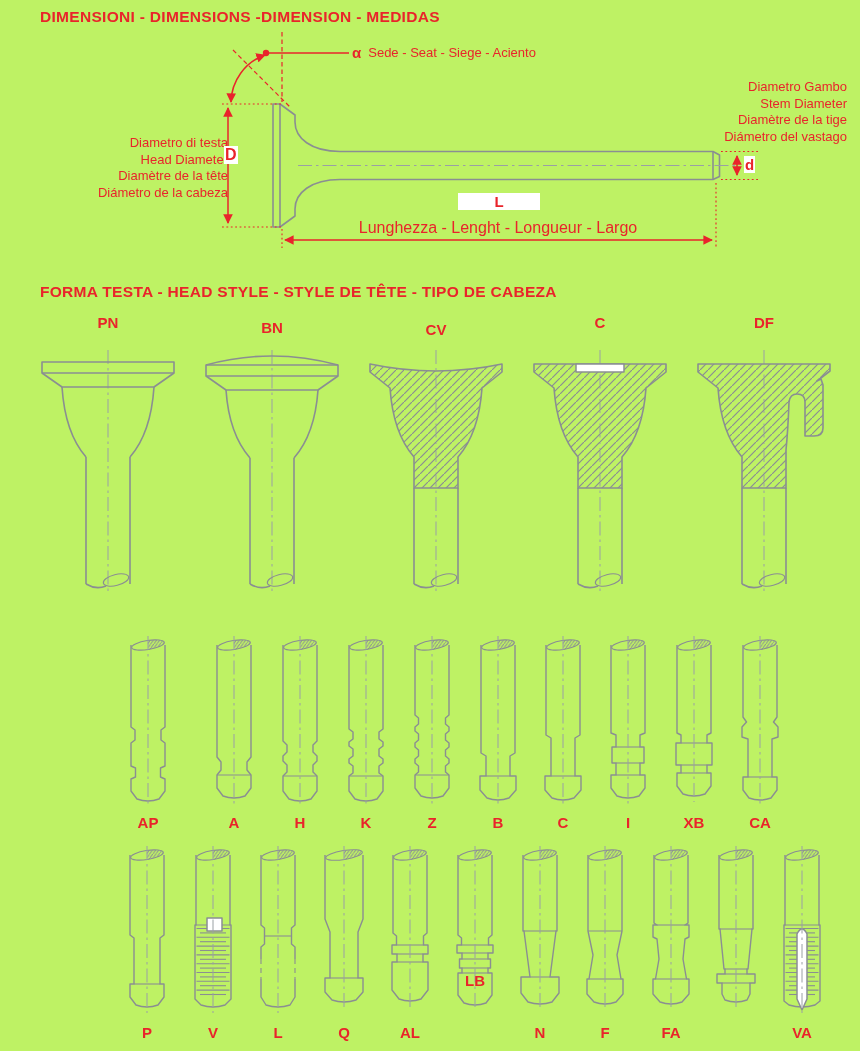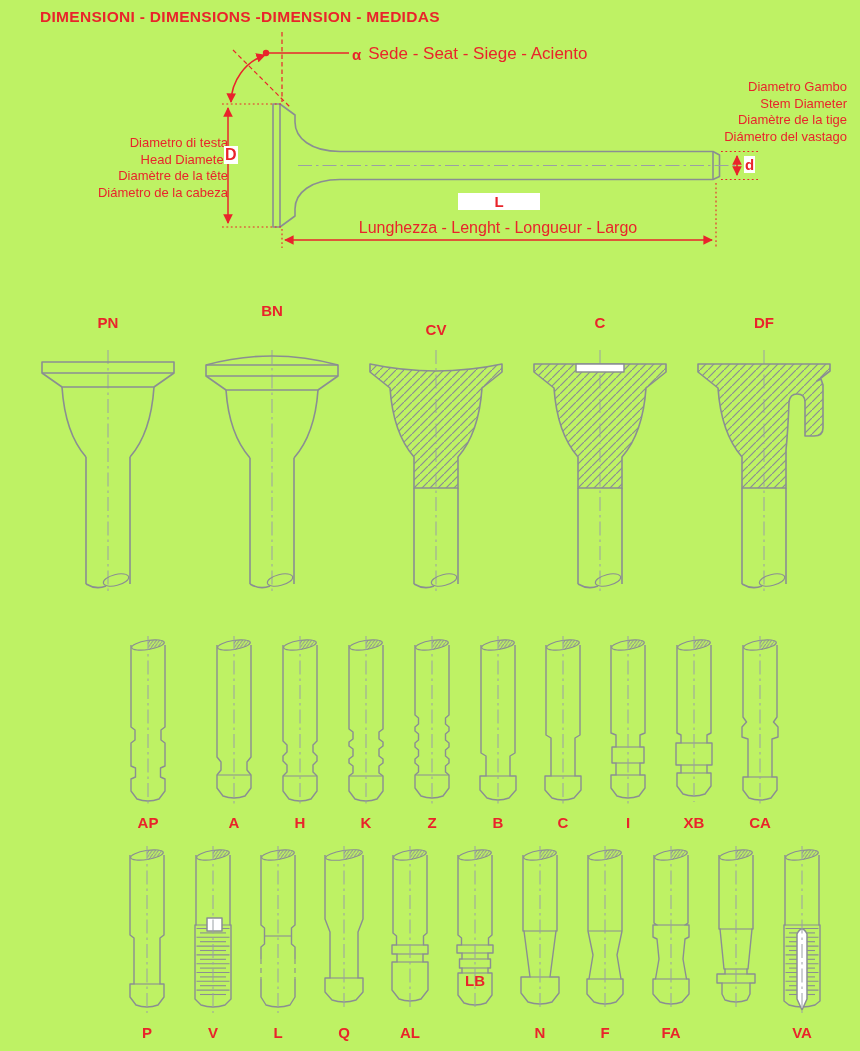--- a/index.html
+++ b/index.html
@@ -6,21 +6,21 @@
   html,body{margin:0;padding:0;background:#fff;}
   .page{position:relative;width:860px;height:1051px;background:#bef264;overflow:hidden;
         font-family:"Liberation Sans",sans-serif;padding-left:6px;}
   .abs{position:absolute;}
   .sec-title{font-weight:700;font-size:15.5px;letter-spacing:.3px;color:var(--red);white-space:nowrap;}
   .rlabel{font-size:13px;line-height:16.7px;color:var(--red);text-align:right;white-space:nowrap;}
   .rlabel span{display:block;}
   .sym{font-weight:700;font-size:15px;color:var(--red);background:#fff;padding:0 1px;}
   .seat-row{display:flex;align-items:center;gap:7px;color:var(--red);}
   .seat-row .a{font-weight:700;font-size:15px;}
-  .seat-row .t{font-size:17px;white-space:nowrap;}
+  .seat-row .t{font-size:13px;white-space:nowrap;}
   .center-text{text-align:center;color:var(--red);}
   .style-label,.stem-label{font-weight:700;font-size:15px;color:var(--red);text-align:center;}
   svg .g{stroke:var(--line);stroke-width:1.6;fill:none;stroke-linejoin:round;}
   svg .gt{stroke:var(--line);stroke-width:1.1;fill:none;}
   svg .gw{stroke:var(--line);stroke-width:1.5;fill:#fff;stroke-linejoin:round;}
   svg .hat{stroke:var(--line);stroke-width:1.6;fill:url(#hatch8);stroke-linejoin:round;}
   svg .cl{stroke:var(--cl);stroke-width:1;fill:none;stroke-dasharray:14 4 2.5 4;}
   svg .rd{stroke:var(--red);stroke-width:1.5;fill:none;}
   svg .rdot{stroke:var(--red);stroke-width:1.1;stroke-dasharray:1.8 2.6;fill:none;}
   svg .rdash{stroke:var(--red);stroke-width:1.2;stroke-dasharray:4.5 3;fill:none;}
@@ -90,36 +90,37 @@
     <span>Head Diameter</span>
     <span>Diamètre de la tête</span>
     <span>Diámetro de la cabeza</span>
   </div>
 
   <div class="abs sym" style="left:224px;top:146px;font-size:16px">D</div>
   <div class="abs sym" style="left:744px;top:156px">d</div>
   <div class="abs sym center-text" style="left:458px;top:193px;width:80px">L</div>
   <div class="abs center-text" style="left:298px;top:219px;width:400px;font-size:16px">Lunghezza - Lenght - Longueur - Largo</div>
 
+  <div class="abs sec-title" style="left:40px;top:283px">FORMA TESTA - HEAD STYLE - STYLE DE TÊTE - TIPO DE CABEZA</div>
   <div id="head-styles">
       <div class="abs style-label" style="left:28px;top:314px;width:160px">PN</div>
       <svg class="abs" style="left:28px;top:338px" width="160" height="256" viewBox="0 0 160 256">
         <line class="cl" x1="80" y1="12" x2="80" y2="256"></line>
         <path class="g" d="M14,24 L146,24 L146,35 L14,35 Z"></path>
         <path class="g" d="M14,35 L34,49 L126,49 L146,35"></path>
         <path class="g" d="M34,49 C36,79 44,103 58,119"></path>
         <path class="g" d="M126,49 C124,79 116,103 102,119"></path>
         <path class="g" d="M58,119 L58,246"></path>
         <path class="g" d="M102,119 L102,246"></path>
         <path class="g" d="M58,246 Q68,252 78,248"></path>
         <g transform="rotate(-14 88 242)">
           <ellipse class="gt" cx="88" cy="242" rx="13" ry="5.5" fill="url(#hatch3)"></ellipse>
         </g>
       </svg>
-      <div class="abs style-label" style="left:192px;top:302px;width:160px">BN</div>
+      <div class="abs style-label" style="left:192px;top:319px;width:160px">BN</div>
       <svg class="abs" style="left:192px;top:338px" width="160" height="256" viewBox="0 0 160 256">
         <line class="cl" x1="80" y1="12" x2="80" y2="256"></line>
         <path class="g" d="M14,27 Q80,9 146,27 L146,38 L14,38 Z"></path>
         <path class="g" d="M14,27 L146,27"></path>
         <path class="g" d="M14,38 L34,52 L126,52 L146,38"></path>
         <path class="g" d="M34,52 C36,81 44,104 58,120"></path>
         <path class="g" d="M126,52 C124,81 116,104 102,120"></path>
         <path class="g" d="M58,120 L58,246"></path>
         <path class="g" d="M102,120 L102,246"></path>
         <path class="g" d="M58,246 Q68,252 78,248"></path>

